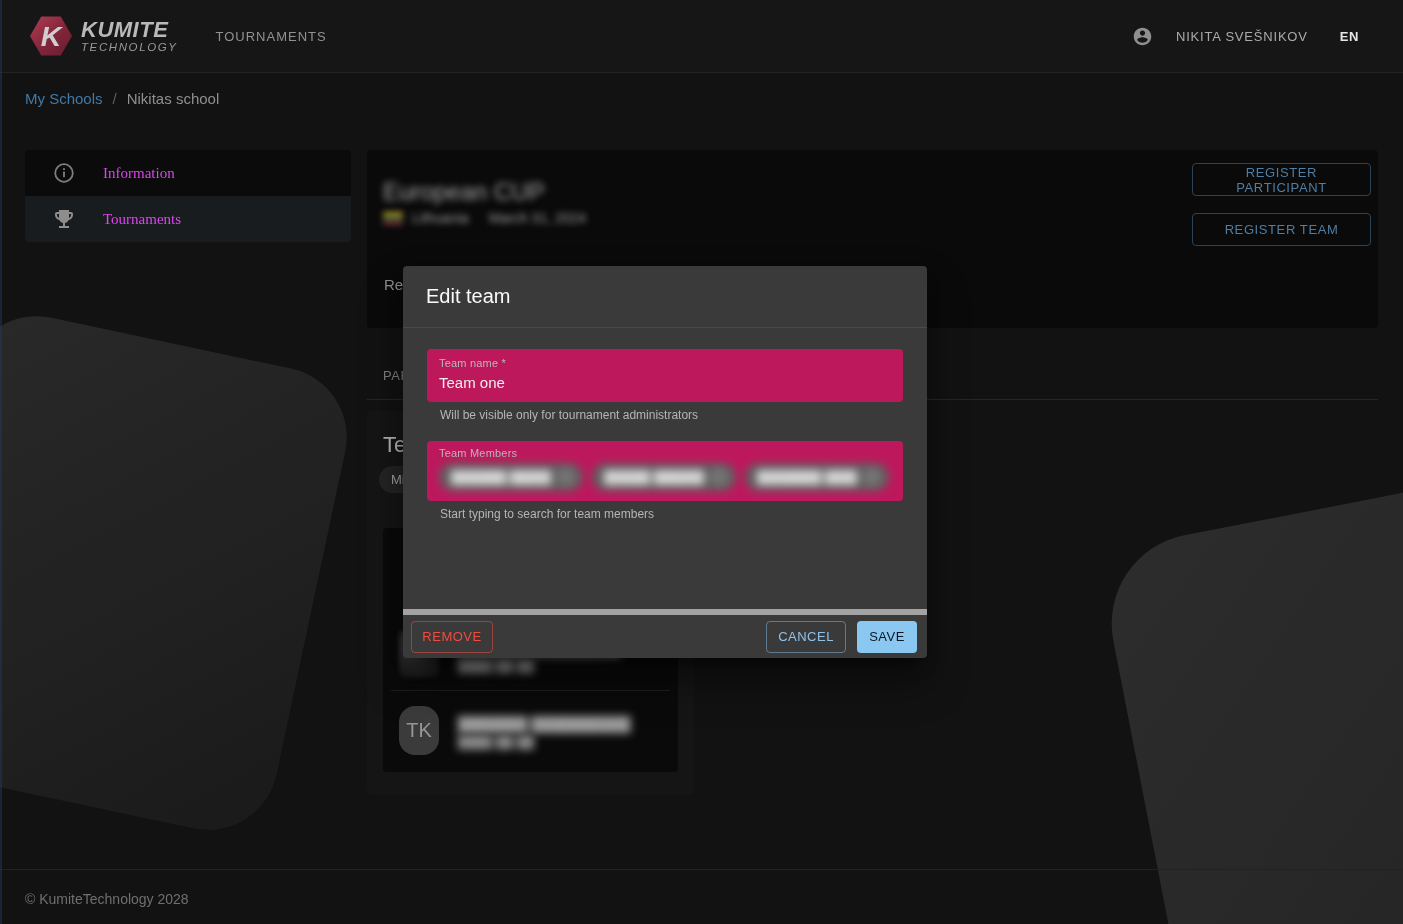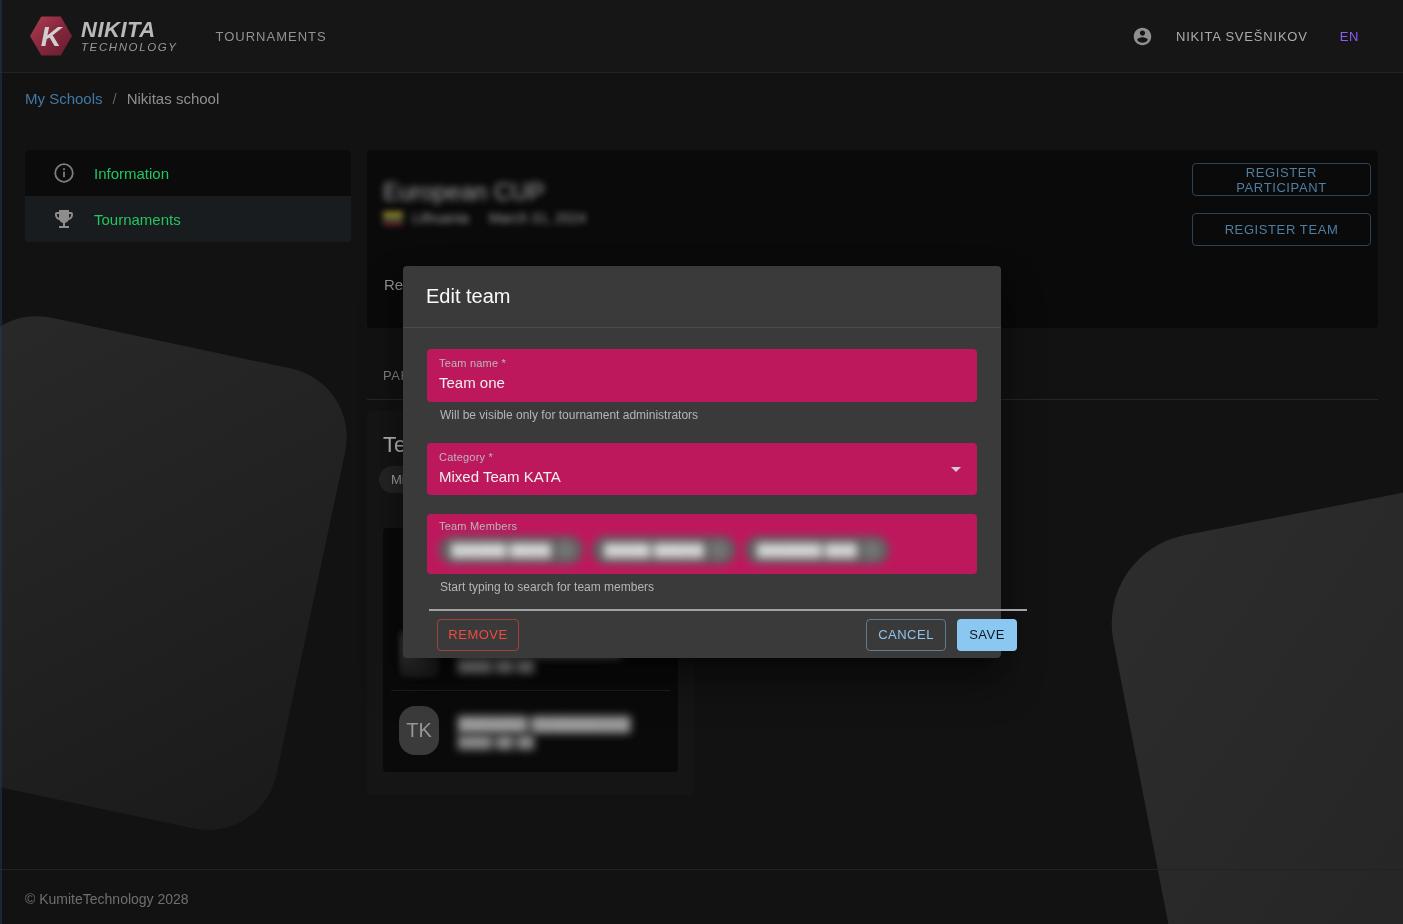--- a/index.html
+++ b/index.html
@@ -21,33 +21,33 @@
   .navbar{position:absolute;left:0;top:0;width:1403px;height:73px;background:#161616;
     border-bottom:1px solid #232323;display:flex;align-items:center;box-sizing:border-box;z-index:5;}
   .brand{display:flex;align-items:center;margin-left:28px;gap:7px;cursor:pointer;}
   .brand-b1{font-size:22px;font-weight:700;font-style:italic;color:#b9b9b9;letter-spacing:.5px;line-height:22px;}
   .brand-b2{font-size:11.5px;font-style:italic;color:#999;letter-spacing:1.6px;line-height:13px;}
   .nav-item{margin-left:38px;font-size:13px;letter-spacing:1px;color:#929292;font-weight:500;cursor:pointer;}
   .nav-right{margin-left:auto;display:flex;align-items:center;margin-right:44px;}
   .account{display:flex;align-items:center;gap:23px;cursor:pointer;text-align:center;}
   .account svg{width:21px;height:21px;fill:#8f8f8f;}
   .user-name{font-size:13px;color:#ababab;letter-spacing:.8px;font-weight:500;}
-  .lang{margin-left:32px;font-size:13px;color:#8b5cf6;letter-spacing:.6px;font-weight:400;cursor:pointer;}
+  .lang{margin-left:32px;font-size:13px;color:#e5e5e5;letter-spacing:.6px;font-weight:700;cursor:pointer;}
 
   
   .breadcrumb{position:absolute;left:25px;top:90px;font-size:15px;display:flex;gap:10px;z-index:2;}
   .bc-link{color:#4379a5;cursor:pointer;text-decoration:none;}
   .bc-sep{color:#5f5f5f;}
   .bc-cur{color:#8f8f8f;}
 
   
   .sidebar{position:absolute;left:25px;top:150px;width:326px;background:#0b0b0b;border-radius:4px;z-index:2;overflow:hidden;}
   .side-item{height:46px;display:flex;align-items:center;cursor:pointer;}
   .side-item svg{width:24px;height:24px;margin-left:27px;flex:none;}
-  .side-item .lbl{margin-left:18px;font-size:15px;color:#22c55e;}
+  .side-item .lbl{margin-left:27px;font-size:15px;color:#d946ef;font-family:Liberation Serif, serif;}
   .side-item.selected{background:#191c1e;}
 
   
   .main-card{position:absolute;left:367px;top:150px;width:1011px;height:178px;background:#0a0a0a;border-radius:4px;z-index:2;}
   .t-title{position:absolute;left:16px;top:28px;font-size:24px;font-weight:500;color:#a8a8a8;margin:0;filter:blur(3.5px);white-space:nowrap;}
   .t-meta{position:absolute;left:16px;top:60px;display:flex;align-items:center;filter:blur(3px);}
   .flag{width:20px;height:13px;border-radius:2px;flex:none;
     background:linear-gradient(180deg,#b99a2a 0 33%,#2e5530 33% 66%,#7e2734 66% 100%);}
   .t-loc{font-size:14px;color:#9a9a9a;margin-left:9px;}
   .t-date{font-size:14px;color:#9a9a9a;margin-left:20px;}
@@ -75,43 +75,43 @@
   .m2-avatar{position:absolute;left:16px;top:178px;width:40px;height:49px;border-radius:16px;background:#3b3b3b;
     color:#969696;font-size:20px;display:flex;align-items:center;justify-content:center;}
   .m2-l1{position:absolute;left:75px;top:188px;font-size:14px;color:#9d9d9d;filter:blur(4px);white-space:nowrap;}
   .m2-l2{position:absolute;left:75px;top:207px;font-size:12px;color:#8a8a8a;filter:blur(4px);white-space:nowrap;}
 
   
   .footer{position:absolute;left:0;top:869px;width:1403px;height:55px;border-top:1px solid #222;z-index:3;box-sizing:border-box;}
   .copyright{position:absolute;left:25px;top:21px;font-size:14px;color:#6f6f6f;}
 
   
-  .modal{position:absolute;left:403px;top:266px;width:598px;height:392px;background:#3a3a3a;border-radius:4px;z-index:50;
+  .modal{position:absolute;left:403px;top:266px;width:524px;height:392px;background:#3a3a3a;border-radius:4px;z-index:50;
     box-shadow:0 11px 15px -7px rgba(0,0,0,.5),0 24px 38px 3px rgba(0,0,0,.35);}
   .modal-header{height:62px;border-bottom:1px solid #4a4a4a;display:flex;align-items:center;box-sizing:border-box;}
   .modal-title{margin:0 0 0 23px;font-size:20px;font-weight:500;color:#fafafa;}
   .modal-body{padding:21px 24px 0;}
   .fieldbox{background:#be185d;border-radius:4px;position:relative;box-sizing:border-box;}
   .f1{height:53px;padding:8px 12px 0;}
   .f-label{font-size:11px;color:#b9b9b9;letter-spacing:.2px;display:block;}
   .f-input{background:transparent;border:none;outline:none;color:#efefef;font-size:15px;font-family:inherit;
     padding:0;margin-top:5px;width:100%;}
   .f-helper{font-size:12px;color:#b5b5b5;margin:6px 0 0 13px;}
   .f2{height:52px;margin-top:21px;padding:8px 12px 0;cursor:pointer;}
   .f-value{color:#efefef;font-size:15px;margin-top:5px;}
   .caret{position:absolute;right:16px;top:24px;width:0;height:0;border-left:5px solid transparent;
     border-right:5px solid transparent;border-top:5px solid #cfcfcf;}
   .f3{margin-top:19px;min-height:57px;padding:6px 12px 10px;}
   .chips{display:flex;gap:9px;margin-top:4px;}
   .chip{height:28px;border-radius:14px;background:#5e5e5e;display:flex;align-items:center;
     padding:0 8px 0 12px;filter:blur(4px);cursor:pointer;}
   .chip-label{font-size:13px;color:#d6d6d6;max-width:100px;overflow:hidden;white-space:nowrap;}
   .chip-x{margin-left:6px;flex:none;cursor:pointer;display:flex;}
-  .modal-footer{position:absolute;left:0;bottom:0;width:100%;height:49px;border-top:2px solid #a3a3a3;
-    display:flex;align-items:center;padding:0 10px 0 8px;box-sizing:border-box;margin-left:26px;}
+  .modal-footer{position:absolute;left:0;bottom:0;width:100%;height:49px;border-top:6px solid #a3a3a3;
+    display:flex;align-items:center;padding:0 10px 0 8px;box-sizing:border-box;}
   .btn{height:32px;border-radius:4px;font-size:13px;font-weight:500;letter-spacing:.5px;display:flex;
     align-items:center;justify-content:center;cursor:pointer;box-sizing:border-box;font-family:inherit;
     background:none;border:none;padding:0;}
   .btn-remove{border:1px solid rgba(239,75,65,.55);color:#ef4b41;width:82px;}
   .btn-cancel{border:1px solid rgba(144,202,249,.45);color:#8fc3ea;width:80px;margin-left:auto;}
   .btn-save{background:#8ac8f2;color:#0e1720;width:60px;margin-left:11px;}
 </style>
 </head>
 <body>
 
@@ -126,21 +126,21 @@
         <linearGradient id="lg" x1="0" y1="0" x2="1" y2="1">
           <stop offset="0" stop-color="#b04055"></stop>
           <stop offset="0.5" stop-color="#86263c"></stop>
           <stop offset="1" stop-color="#651d30"></stop>
         </linearGradient>
       </defs>
       <polygon points="17,2 43,2 58,28 43,54 17,54 2,28" fill="url(#lg)"></polygon>
       <text x="30" y="41" font-size="38" font-weight="bold" font-style="italic" fill="#cfcfcf" text-anchor="middle" font-family="Liberation Sans, sans-serif">K</text>
     </svg>
     <div class="brand-text">
-      <div class="brand-b1">NIKITA</div>
+      <div class="brand-b1">KUMITE</div>
       <div class="brand-b2">TECHNOLOGY</div>
     </div>
   </div>
   <nav>
     <span class="nav-item">TOURNAMENTS</span>
   </nav>
   <div class="nav-right">
     <div class="account">
       <svg viewBox="0 0 24 24">
         <path d="M12 2C6.48 2 2 6.48 2 12s4.48 10 10 10 10-4.48 10-10S17.52 2 12 2zm0 3c1.66 0 3 1.34 3 3s-1.34 3-3 3-3-1.34-3-3 1.34-3 3-3zm0 14.2c-2.5 0-4.71-1.28-6-3.22.03-1.99 4-3.08 6-3.08 1.99 0 5.97 1.09 6 3.08-1.29 1.94-3.5 3.22-6 3.22z"></path>
@@ -212,25 +212,20 @@
     <h2 class="modal-title">Edit team</h2>
   </div>
   <div class="modal-body">
 
     <div class="fieldbox f1">
       <span class="f-label">Team name *</span>
       <input class="f-input" type="text" value="Team one" style="">
     </div>
     <div class="f-helper">Will be visible only for tournament administrators</div>
 
-    <div class="fieldbox f2">
-      <span class="f-label">Category *</span>
-      <div class="f-value">Mixed Team KATA</div>
-      <span class="caret"></span>
-    </div>
 
     <div class="fieldbox f3">
       <span class="f-label">Team Members</span>
       <div class="chips">
         <span class="chip">
           <span class="chip-label">██████ ████████</span>
           <span class="chip-x">
             <svg width="18" height="18" viewBox="0 0 18 18">
                 <circle cx="9" cy="9" r="7.2" fill="none" stroke="#9a9a9a" stroke-width="1.8"></circle>
                 <path d="M6.4 6.4 11.6 11.6 M11.6 6.4 6.4 11.6" stroke="#9a9a9a" stroke-width="1.6"></path>

